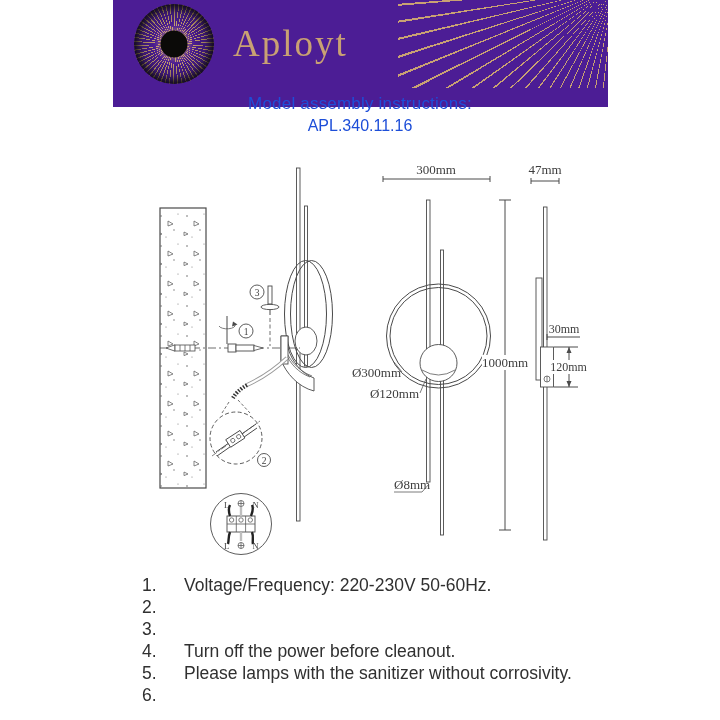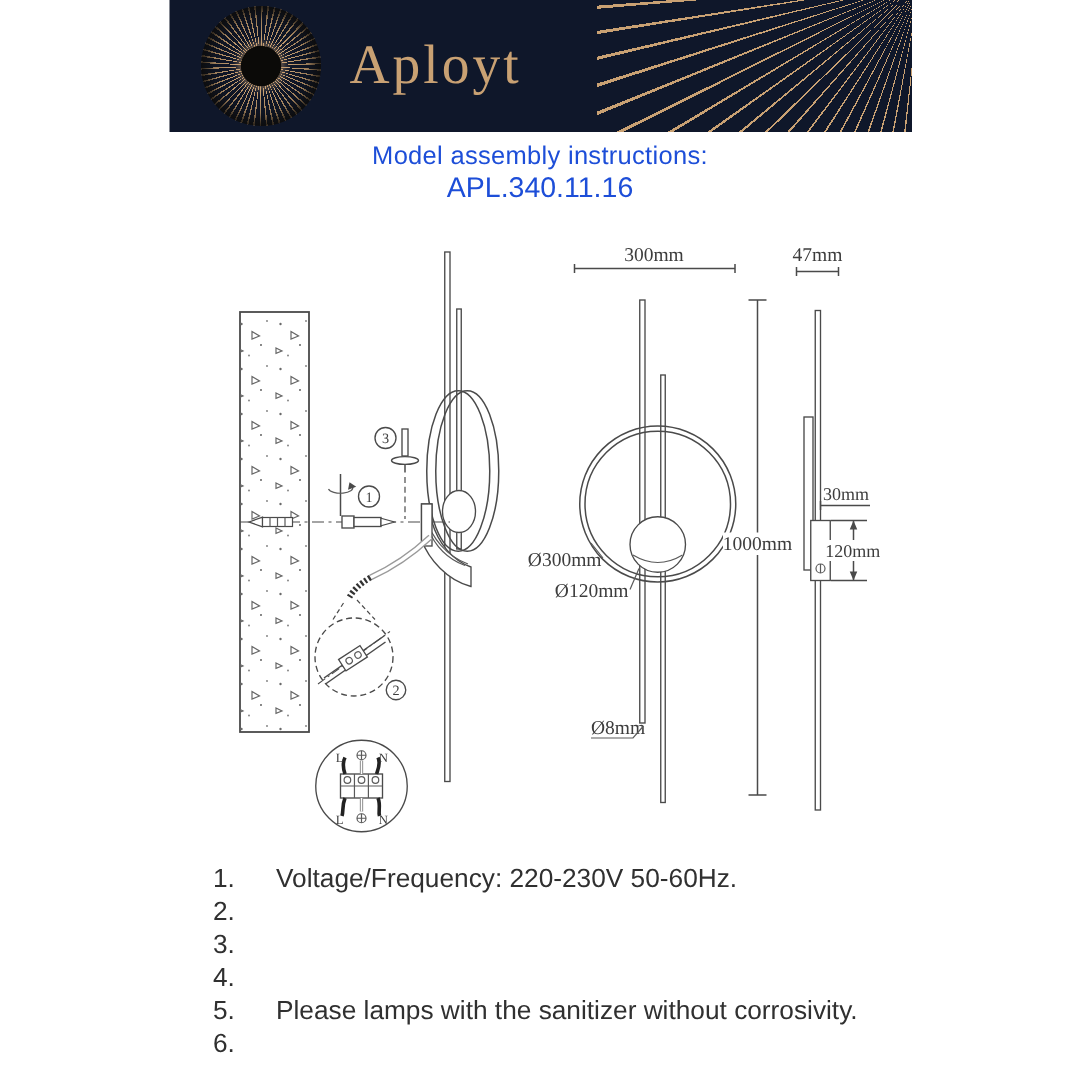--- a/index.html
+++ b/index.html
@@ -1,35 +1,35 @@
 <!DOCTYPE html>
 <html><head>
 <meta charset="utf-8">
 <style>
   html,body{margin:0;padding:0;background:#fff;}
   .page{position:relative;width:720px;height:720px;background:#ffffff;overflow:hidden;
         font-family:"Liberation Sans",sans-serif;}
 
   
-  .banner{position:absolute;left:113px;top:0;width:495px;height:88px;background:#0f172a;overflow:hidden;}
+  .banner{position:absolute;left:113px;top:0;width:495px;height:107px;background:#4c1d95;overflow:hidden;}
   .starburst{position:absolute;left:21px;top:4px;width:80px;height:80px;border-radius:50%;
              background:repeating-conic-gradient(#c9a173 0deg 1.6deg, rgba(0,0,0,0) 1.6deg 6.2deg);}
   .starburst::after{content:"";position:absolute;inset:0;border-radius:50%;
              background:radial-gradient(circle, rgba(12,11,9,0) 32%, rgba(12,11,9,.25) 55%, #0c0b09 74%);}
   .sb-core{position:absolute;left:50%;top:50%;transform:translate(-50%,-50%);width:27px;height:27px;
              background:#0b0a08;border-radius:50%;box-shadow:0 0 5px 2px rgba(201,161,115,.55);z-index:2;}
   .wordmark{position:absolute;left:120px;top:22px;font-family:"Liberation Serif",serif;
              font-size:37px;font-weight:400;letter-spacing:2px;color:#c9a173;}
   .corner-rays{position:absolute;right:0;top:0;width:210px;height:88px;
              background:repeating-conic-gradient(from 120deg at 103% -14%, #c9a173 0deg .55deg, rgba(0,0,0,0) .55deg 4.4deg);}
 
   
   .heading{position:absolute;left:0;top:93px;width:720px;text-align:center;color:#1d4ed8;}
   .heading .title{font-size:17px;line-height:22px;letter-spacing:.2px;}
-  .heading .model{font-size:19px;line-height:22px;}
+  .heading .model{font-size:16px;line-height:22px;}
 
   
   .drawing{position:absolute;left:0;top:140px;}
   .ln{stroke:#4a4a4a;stroke-width:1;fill:none;}
   .thin{stroke:#5a5a5a;stroke-width:.8;fill:none;}
   .wfill{fill:#ffffff;}
   .dim{font-family:"Liberation Serif",serif;font-size:13px;fill:#3d3d3d;}
   .dim-sm{font-family:"Liberation Serif",serif;font-size:12px;fill:#3d3d3d;}
   .callout{font-family:"Liberation Serif",serif;font-size:9.5px;fill:#3d3d3d;text-anchor:middle;}
   .wire-label{font-family:"Liberation Serif",serif;font-size:8.5px;fill:#3d3d3d;text-anchor:middle;}
@@ -236,20 +236,21 @@
       <span class="txt">Voltage/Frequency: 220-230V 50-60Hz.</span>
     </li>
     <li class="item">
       <span class="num">2.</span>
     </li>
     <li class="item">
       <span class="num">3.</span>
     </li>
     <li class="item">
       <span class="num">4.</span>
+      <span class="txt">Turn off the power before cleanout.</span>
     </li>
     <li class="item">
       <span class="num">5.</span>
       <span class="txt">Please lamps with the sanitizer without corrosivity.</span>
     </li>
     <li class="item">
       <span class="num">6.</span>
     </li>
   </ol>
 

